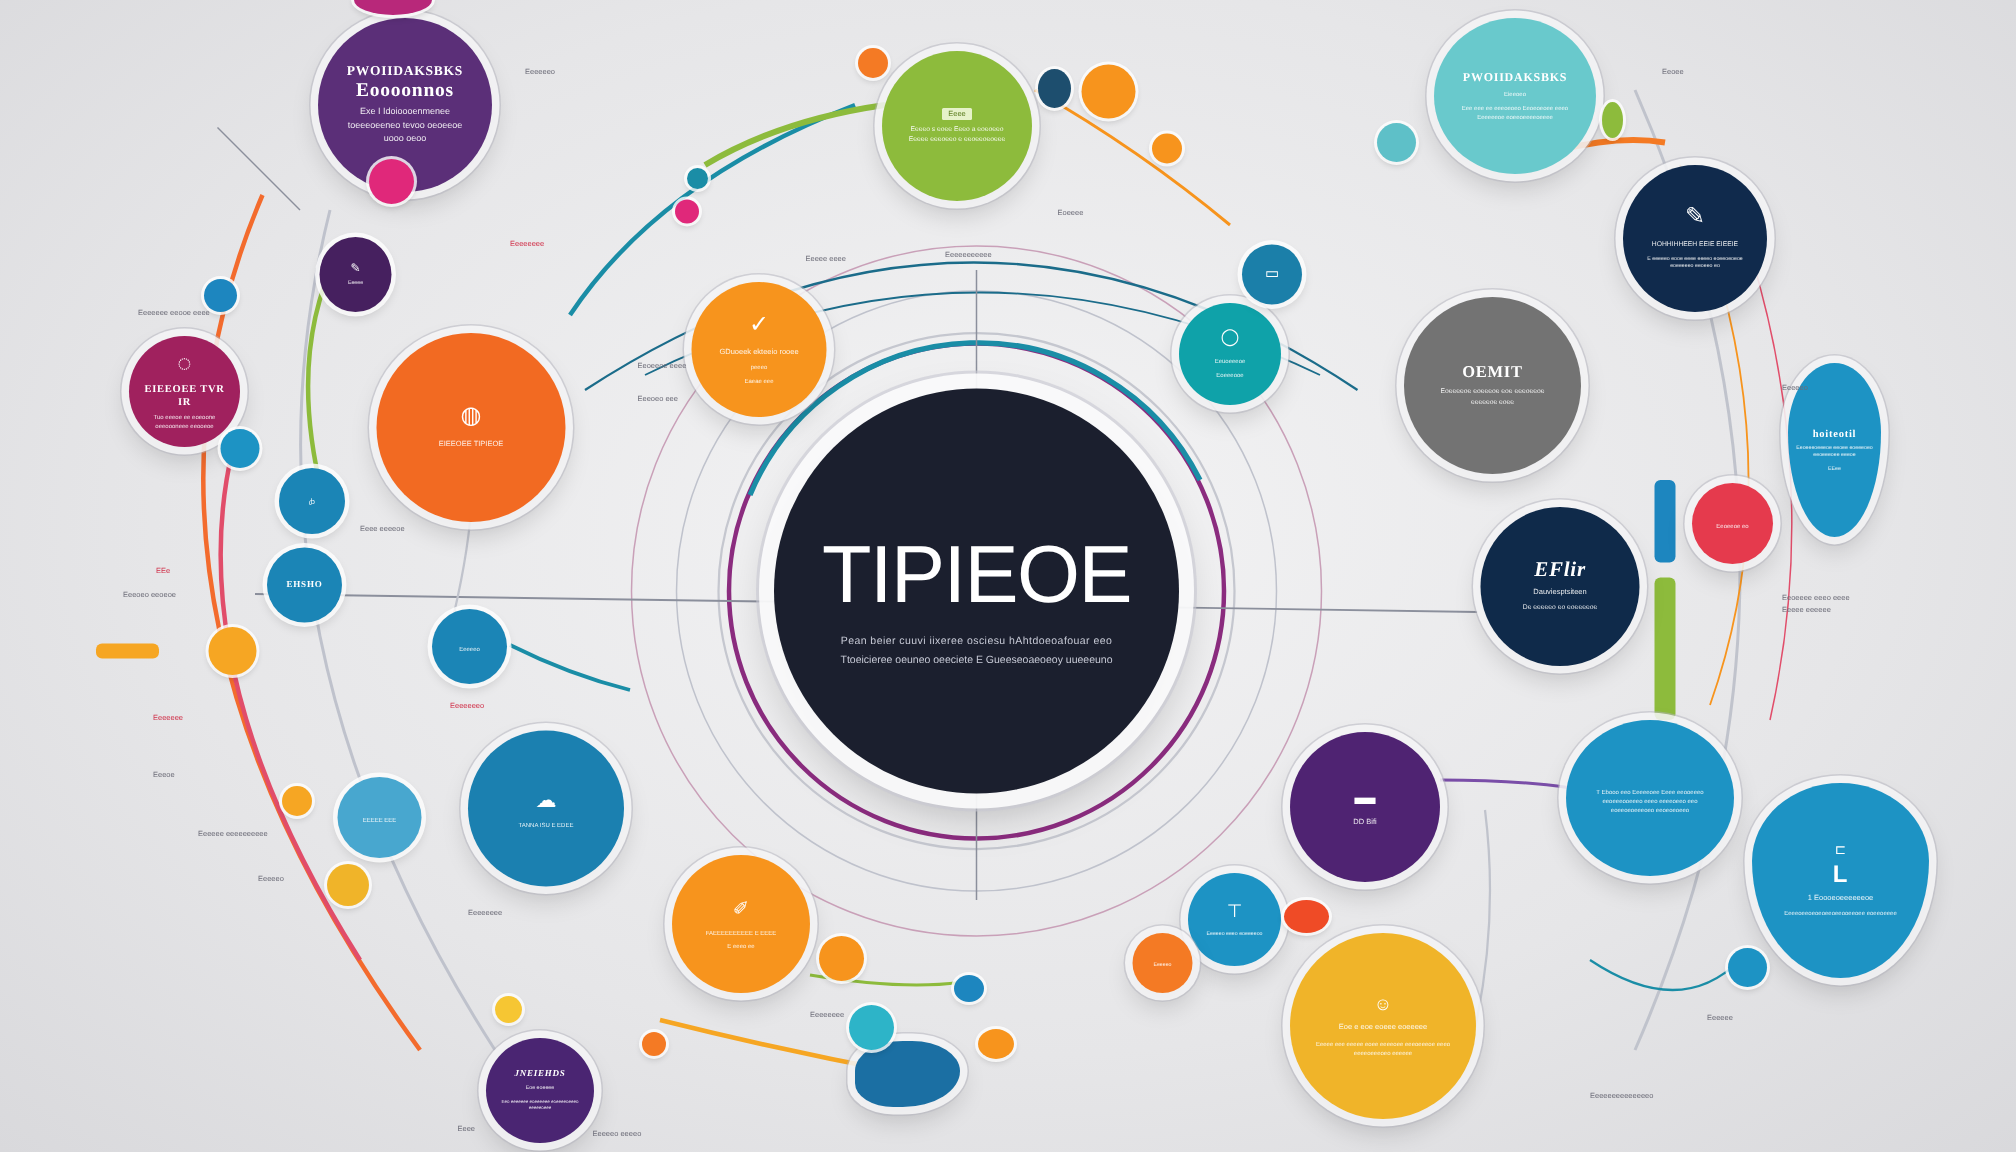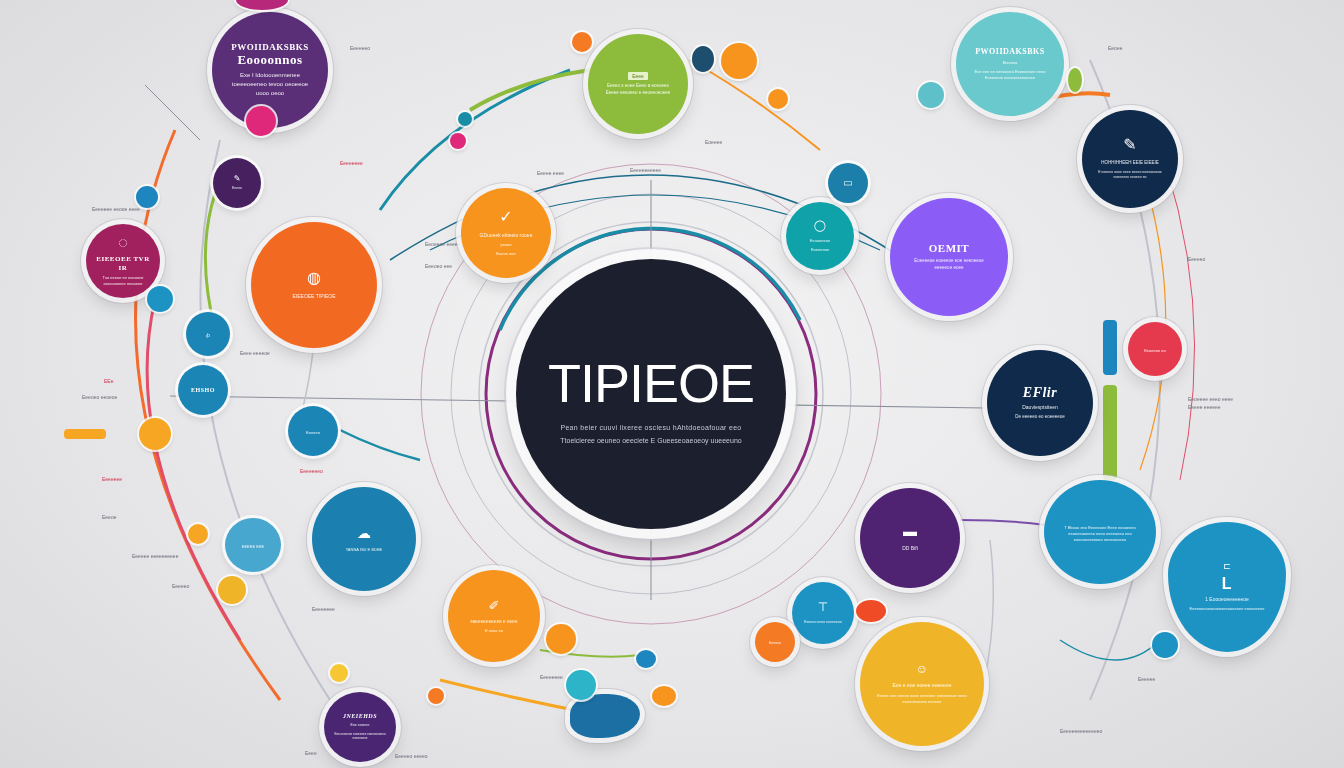--- a/index.html
+++ b/index.html
@@ -142,31 +142,36 @@
 
   <div class="node" style="left:786px;top:202px;width:68px;height:68px;background:#0fa2a9;">
     <div class="icon" style="font-size:11px;">◯</div>
     <div class="sub" style="font-size:4px;">Eeuoeeeoe</div>
     <div class="sub" style="font-size:4px;">Eoeeeooe</div>
   </div>
   <div class="node small" style="left:828px;top:163px;width:40px;height:40px;background:#1b7fa9;">
     <div class="icon" style="font-size:10px;margin:0;">▭</div>
   </div>
 
-  <div class="node" style="left:890px;top:198px;width:118px;height:118px;background:#8b5cf6;">
+  <div class="node" style="left:936px;top:198px;width:118px;height:118px;background:#737373;">
     <div class="title" style="font-size:11px;">OEMIT</div>
     <div class="sub" style="width:86px;font-size:4.5px;">Eoeeeeoe eoeeeoe eoe eeeoeeoe eeeeeoe eoee</div>
   </div>
 
+  <div class="node drop" style="left:1192px;top:242px;width:62px;height:116px;background:#1d93c4;">
+    <div class="title" style="font-size:7px;">hoiteotil</div>
+    <div class="sub" style="width:54px;font-size:3.5px;">Eeoeeeoeeeoe eeoee eoeeeoeo eeoeeeoee eeeoe</div>
+    <div class="sub" style="font-size:3.5px;">EEee</div>
+  </div>
 
   <div class="node" style="left:1128px;top:322px;width:54px;height:54px;background:#e53a4d;">
     <div class="sub" style="font-size:4px;">Eeoeeoe eo</div>
   </div>
 
-  <div class="node" style="left:987px;top:350px;width:106px;height:106px;background:#0f2a4a;">
+  <div class="node" style="left:987px;top:338px;width:106px;height:106px;background:#0f2a4a;">
     <div class="title" style="font-size:14px;font-style:italic;">EFlir</div>
     <div class="sub" style="font-size:5px;">Dauviesptsiteen</div>
     <div class="sub" style="font-size:4.5px;">De eeeeeo eo eoeeeeoe</div>
   </div>
 
   <div class="node" style="left:1044px;top:480px;width:112px;height:104px;background:#1d93c4;">
     <div class="sub" style="width:90px;font-size:4px;">T Ebooo eeo Eeeeeoee Eeee eeooeeeo eeoeeeooeeeo eeeo eeeeoeeo eeo eoeeoeoeeeoeo eeoeoeoeeo</div>
   </div>
 
   <div class="node drop" style="left:1168px;top:522px;width:118px;height:130px;background:#1d93c4;">

